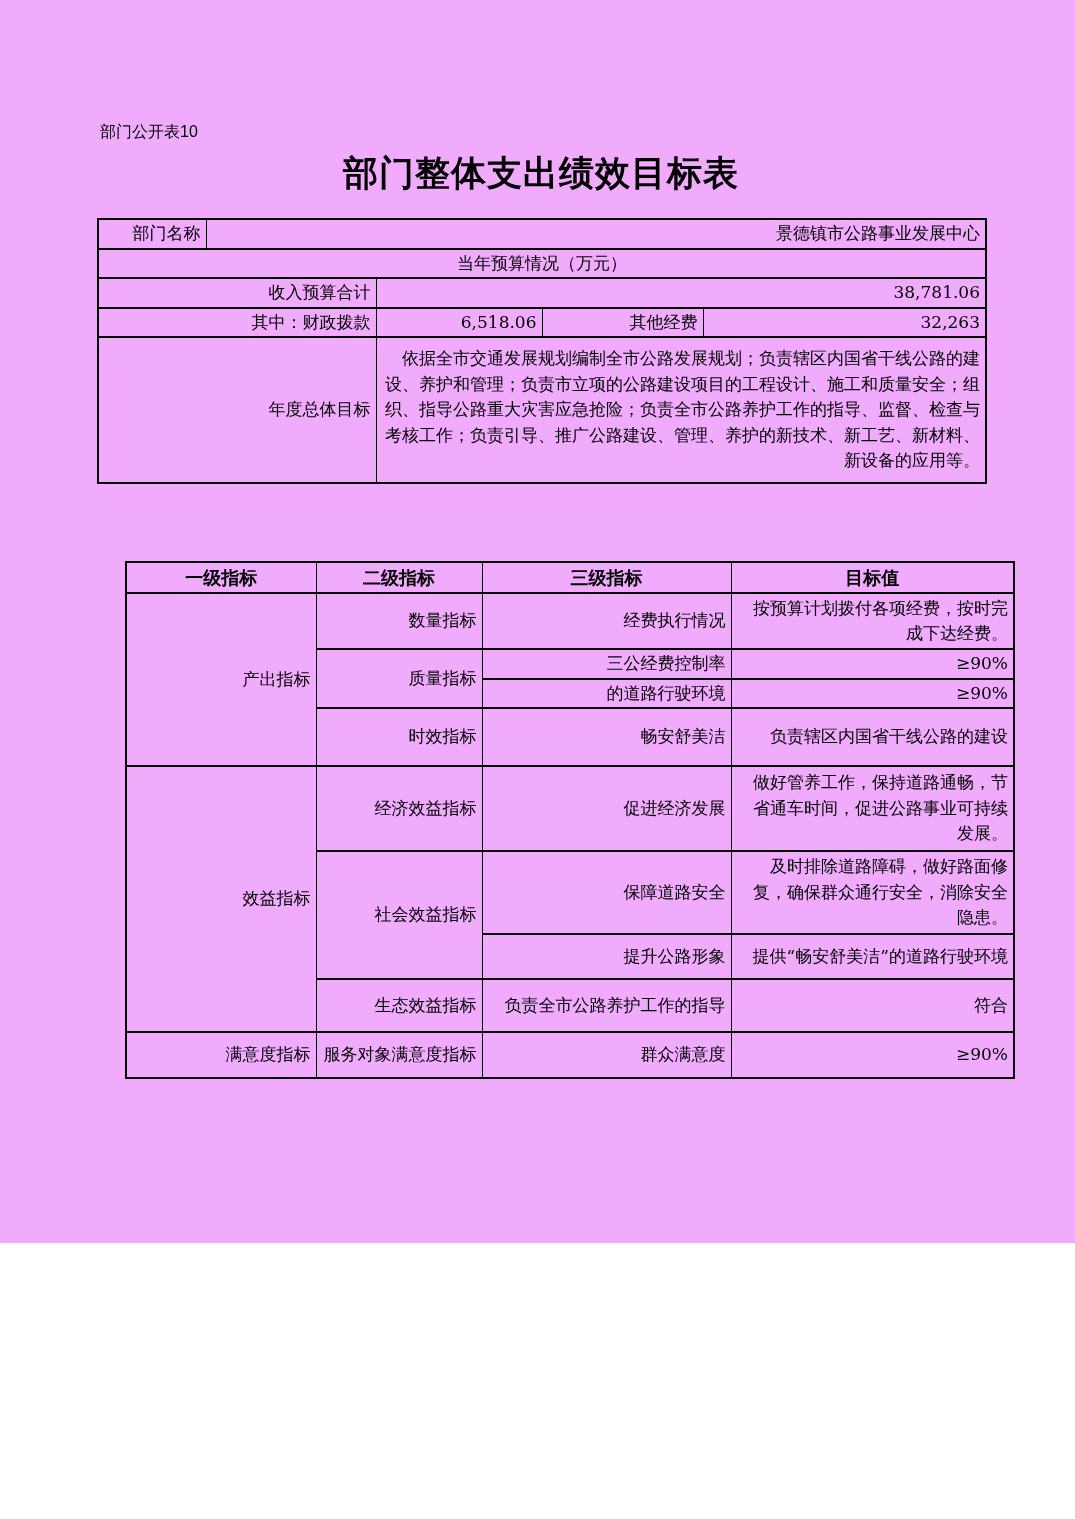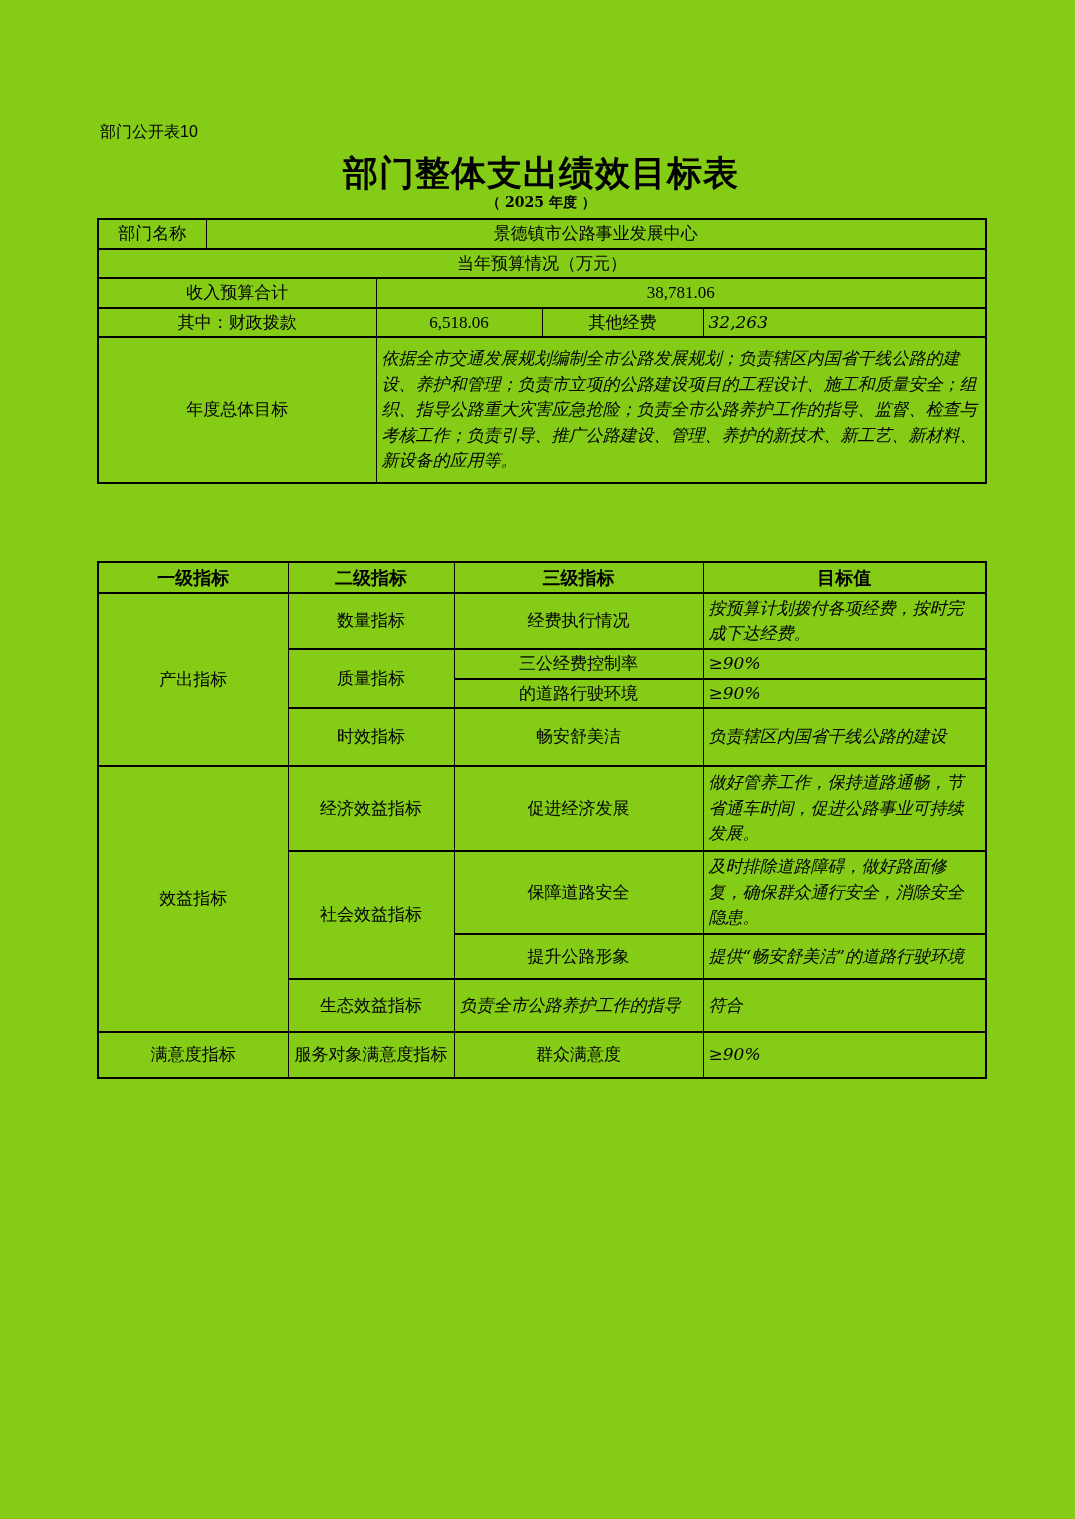--- a/index.html
+++ b/index.html
@@ -1,21 +1,21 @@
 <!DOCTYPE html>
 <html><head>
 <meta charset="utf-8">
 <style>
   html,body{margin:0;padding:0;background:#ffffff;}
   body{
     width:1075px;height:1519px;
     font-family:"DejaVu Serif","Liberation Serif",serif;
     color:#000;
   }
-  .page{position:relative;width:1075px;height:1519px;background:#84cc16;overflow:hidden;}
+  .page{position:relative;width:1075px;height:1243px;background:#f0abfc;overflow:hidden;}
   .doc-label{
     position:absolute;left:100px;top:122px;
     font-family:"Liberation Sans","DejaVu Sans",sans-serif;
     font-size:16px;
   }
   .title{
     position:absolute;left:97px;top:150px;width:888px;
     text-align:center;font-size:35px;font-weight:bold;letter-spacing:1px;
     white-space:nowrap;
   }
@@ -23,42 +23,41 @@
     position:absolute;left:97px;top:194px;width:888px;
     text-align:center;font-size:14px;font-weight:bold;
   }
   table.tbl{
     position:absolute;left:97px;width:888px;
     border-collapse:collapse;table-layout:fixed;
     font-size:17px;
     border:2px solid #000;
   }
   .tbl-top{top:218px;}
-  .tbl-ind{top:561px;}
+  .tbl-ind{top:561px;margin-left:28px;}
   .tbl td,.tbl th{
     border-top:2px solid #000;border-bottom:2px solid #000;
     border-left:1px solid #000;border-right:1px solid #000;
     padding:1px 5px;vertical-align:middle;line-height:1.5;
     overflow:hidden;font-weight:normal;
   }
-  .c{text-align:center;font-family:Liberation Serif, serif;}
-  .l{text-align:left;font-style:italic;}
+  .c{text-align:right;}
+  .l{text-align:right;}
   .b{font-weight:bold;}
   .goal-text{line-height:1.6;padding:4px 8px;}
   .sec{font-weight:bold;text-align:center;}
   .tbl th{font-weight:bold;text-align:center;font-size:18px;}
 </style>
 </head>
 <body>
 
 <div class="page">
 
   <div class="doc-label">部门公开表10</div>
   <div class="title">部门整体支出绩效目标表</div>
-  <div class="subtitle">（ 2025 年度 ）</div>
 
   <table class="tbl tbl-top">
     <colgroup>
       <col style="width:108px">
         <col style="width:170px">
         <col style="width:166px">
         <col style="width:161px">
         <col style="width:283px">
     </colgroup>
     <tbody>

